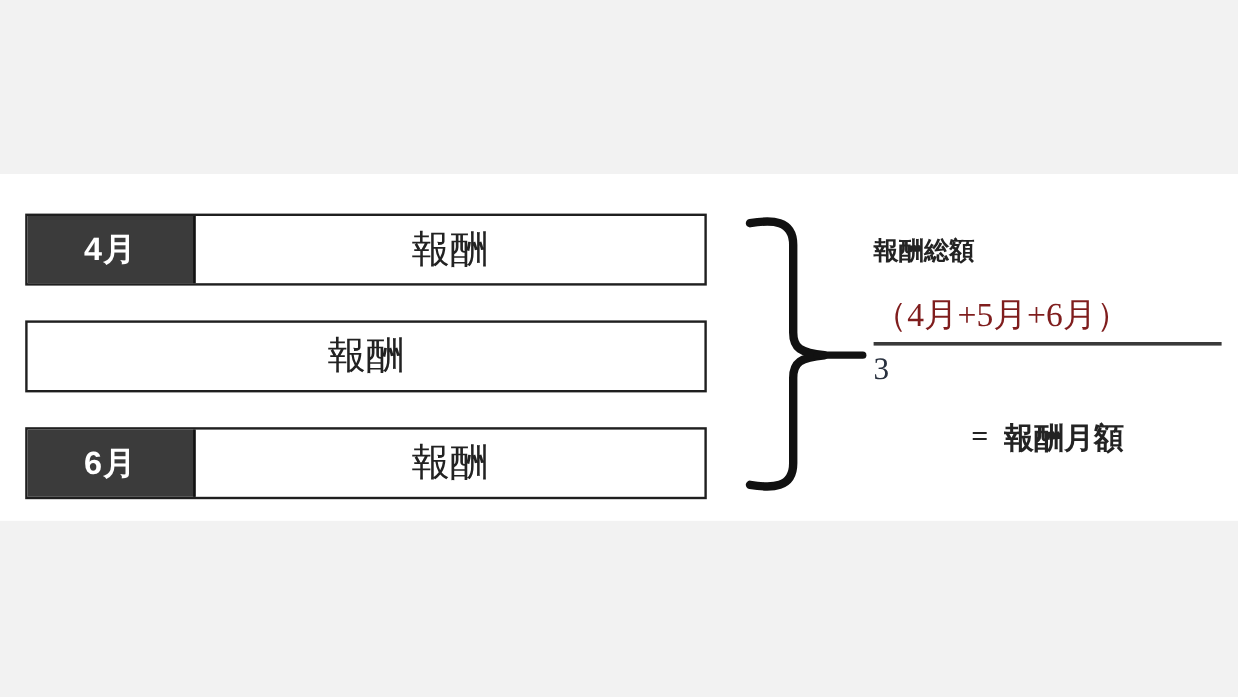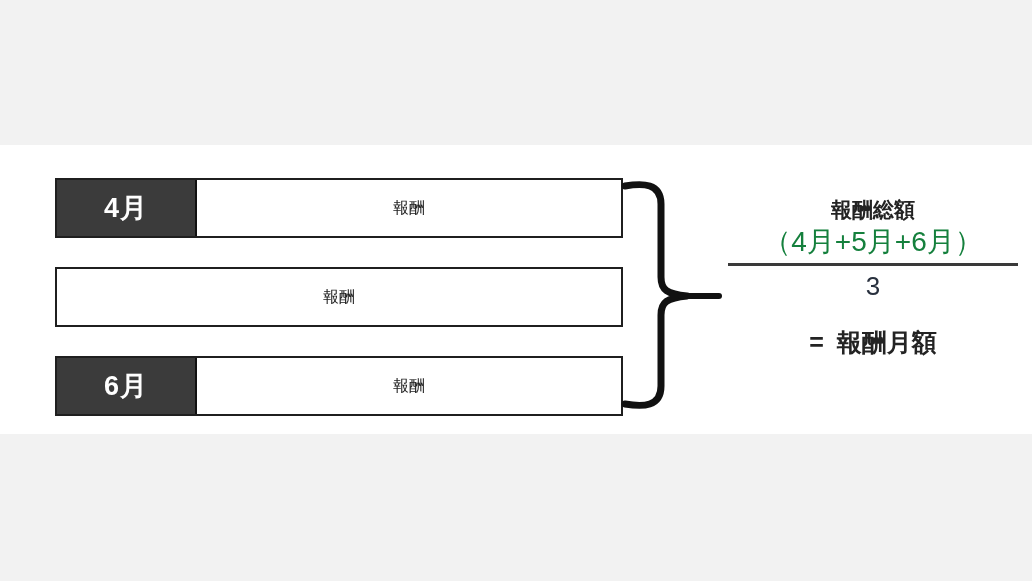--- a/index.html
+++ b/index.html
@@ -32,75 +32,75 @@
     top: 178px;
     width: 568px;
   }
   .month-row {
     display: flex;
     width: 568px;
     height: 60px;
     border: 2px solid #1f1f1f;
     background: #ffffff;
     margin-bottom: 29px;
-    margin-left: 34px;
   }
   .month-row:last-child { margin-bottom: 0; justify-content: flex-end; }
   .month-label {
     width: 140px;
     flex: 0 0 140px;
     background: #3b3b3b;
     border-right: 2px solid #111111;
     color: #ffffff;
     font-size: 27px;
     font-weight: bold;
     display: flex;
     align-items: center;
     justify-content: center;
     letter-spacing: 1px;
   }
   .month-value {
     flex: 1;
     display: flex;
     align-items: center;
     justify-content: center;
-    font-size: 16px;
+    font-size: 32px;
     font-weight: 500;
     color: #222222;
   }
 
   
   .brace-svg {
     position: absolute;
     left: 615px;
     top: 170px;
     width: 115px;
     height: 250px;
   }
 
   
   .formula {
     position: absolute;
     left: 728px;
     top: 196px;
     width: 290px;
-    text-align: center;
     color: #2b2b2b;
+    font-family: Liberation Serif, serif;
   }
   .formula-title {
     font-size: 21px;
     font-weight: bold;
     line-height: 27px;
     color: #232323;
   }
   .numerator {
+    margin-top: 22px;
     font-size: 28px;
     line-height: 38px;
     font-weight: 500;
-    color: #15803d;
+    color: #7f1d1d;
     white-space: nowrap;
   }
   .fraction-bar {
     margin-top: 2px;
     width: 100%;
     height: 3px;
     background: #3a3a3a;
   }
   .denominator {
     margin-top: 3px;

